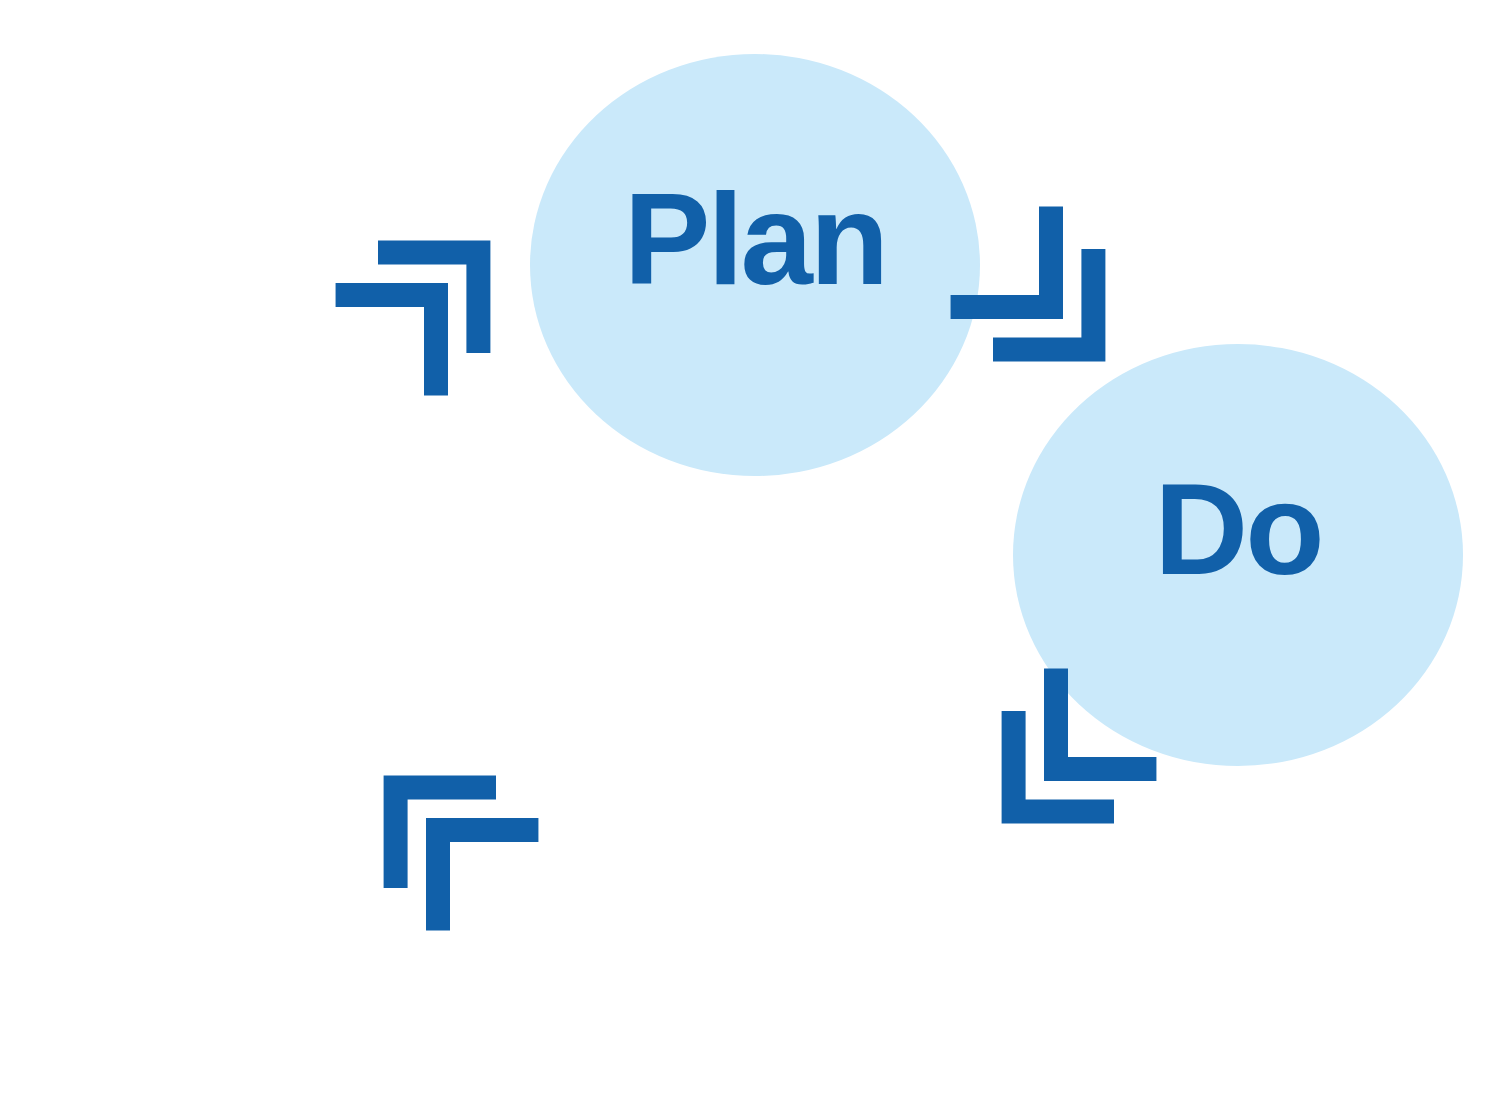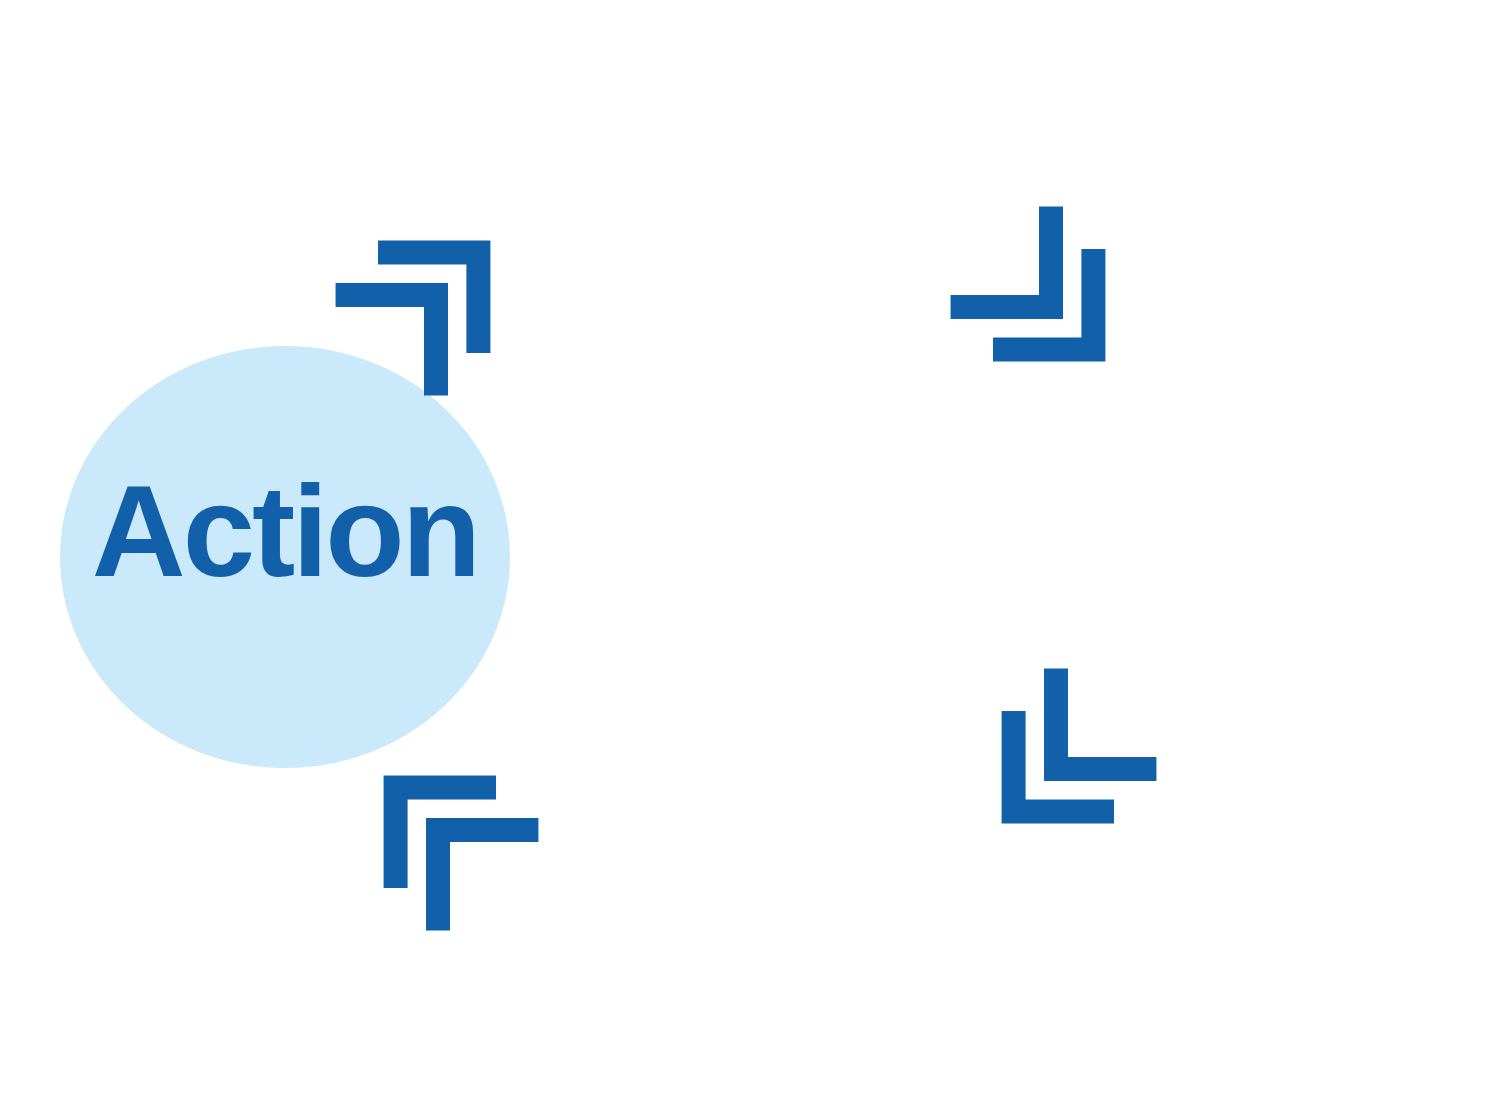--- a/index.html
+++ b/index.html
@@ -54,26 +54,29 @@
   .arrow-tl { left: 348px; top: 183px; transform: rotate(-45deg); }
   .arrow-tr { left: 963px; top: 219px; transform: rotate(45deg);  }
   .arrow-br { left: 944px; top: 681px; transform: rotate(135deg); }
   .arrow-bl { left: 326px; top: 718px; transform: rotate(-135deg);}
 </style>
 </head>
 <body>
 
 <div class="canvas">
 
+  <div class="node node-plan">
+    <span class="node-label">Plan</span>
+  </div>
+
+  <div class="node node-do">
+    <span class="node-label">Do</span>
+  </div>
 
 
-
-  <div class="node node-action">
-    <span class="node-label">Action</span>
-  </div>
 
   <svg class="arrow arrow-tr" viewBox="0 0 200 200" aria-hidden="true">
     <polyline points="12,29 83,100 12,171"></polyline>
     <polyline points="72,29 143,100 72,171"></polyline>
   </svg>
 
   <svg class="arrow arrow-br" viewBox="0 0 200 200" aria-hidden="true">
     <polyline points="12,29 83,100 12,171"></polyline>
     <polyline points="72,29 143,100 72,171"></polyline>
   </svg>

